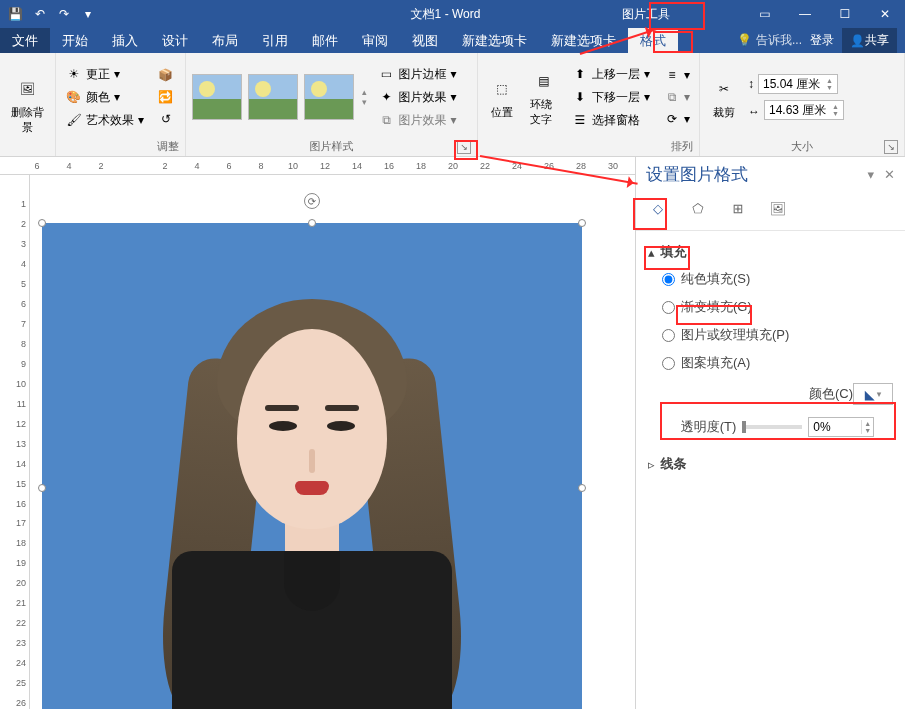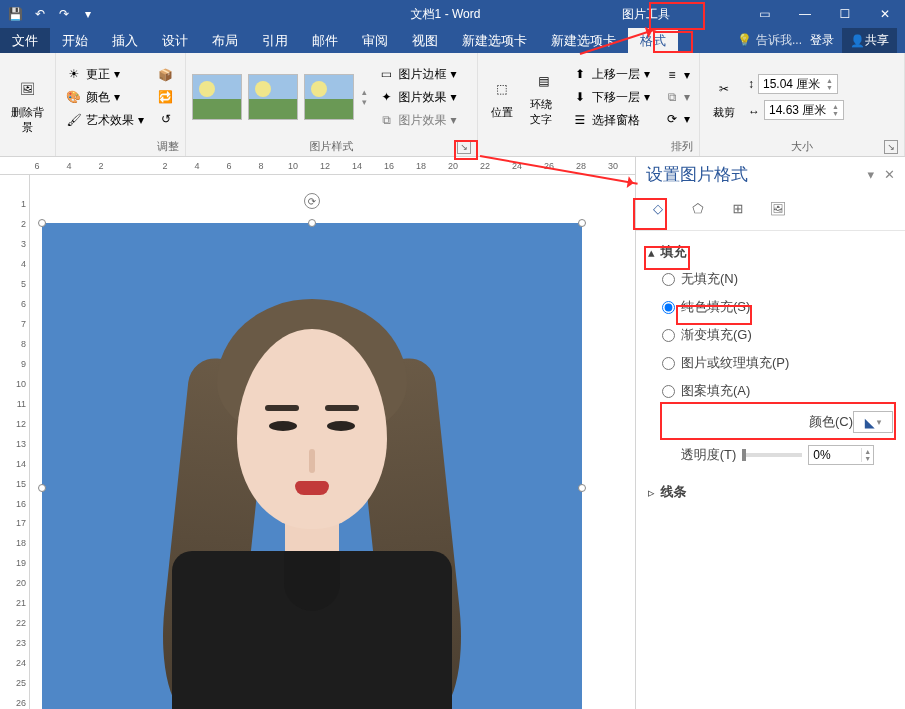--- a/index.html
+++ b/index.html
@@ -344,24 +344,20 @@
       <div class="pi">⬠</div>
       <div class="pi">⊞</div>
       <div class="pi">🖼</div>
     </div>
     <div class="section">
       <div class="sechead">
           <span>▴</span>
           <span style="font-weight:600">填充</span>
         </div>
       <label class="opt">
-          <input type="radio" name="fill" style="">
-          <span>无填充(N)</span>
-        </label>
-      <label class="opt">
           <input type="radio" name="fill" checked="" style="">
           <span>纯色填充(S)</span>
         </label>
       <label class="opt">
           <input type="radio" name="fill" style="">
           <span>渐变填充(G)</span>
         </label>
       <label class="opt">
           <input type="radio" name="fill" style="">
           <span>图片或纹理填充(P)</span>

